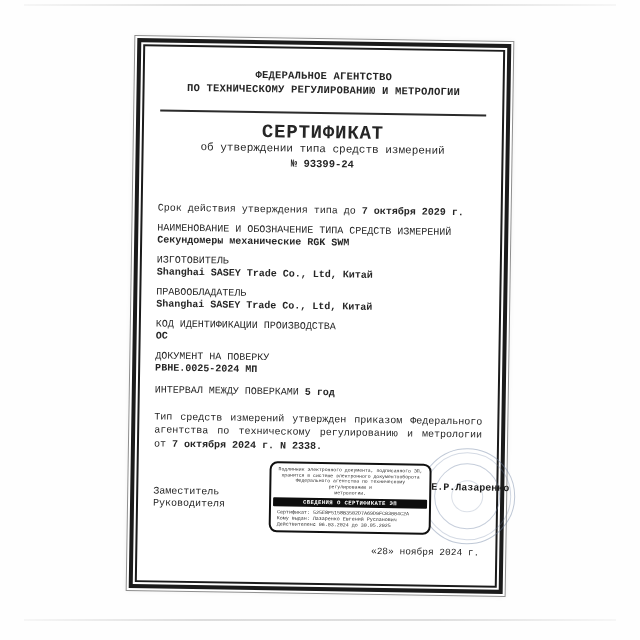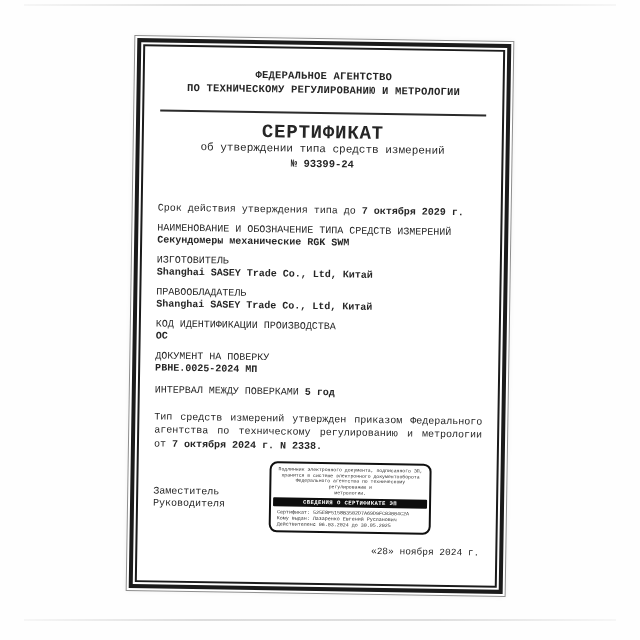--- a/index.html
+++ b/index.html
@@ -137,20 +137,29 @@
                   <div>метрологии.</div>
                 </div>
                 <div class="esig-bar">СВЕДЕНИЯ О СЕРТИФИКАТЕ ЭП</div>
                 <div class="esig-rows">
                   <div><span class="k">Сертификат:</span><span>525E8F5158B3502D7A69D9FC03004C2A</span></div>
                   <div><span class="k">Кому выдан:</span><span>Лазаренко Евгений Русланович</span></div>
                   <div><span class="k">Действителен:</span><span>с 06.03.2024 до 30.05.2025</span></div>
                 </div>
               </div>
 
+              <div class="sig-right">
+                <div class="stamp-wrap">
+                  <div class="ring outer"></div>
+                  <div class="ring mid"></div>
+                  <div class="ring inner"></div>
+                  <div class="ring core"></div>
+                </div>
+                <div class="sig-name">Е.Р.Лазаренко</div>
+              </div>
             </div>
 
             <div class="sig-date">«28» ноября 2024 г.</div>
 
           </div>
         </div>
       </div>
     </div>
   </div>
 </div>

